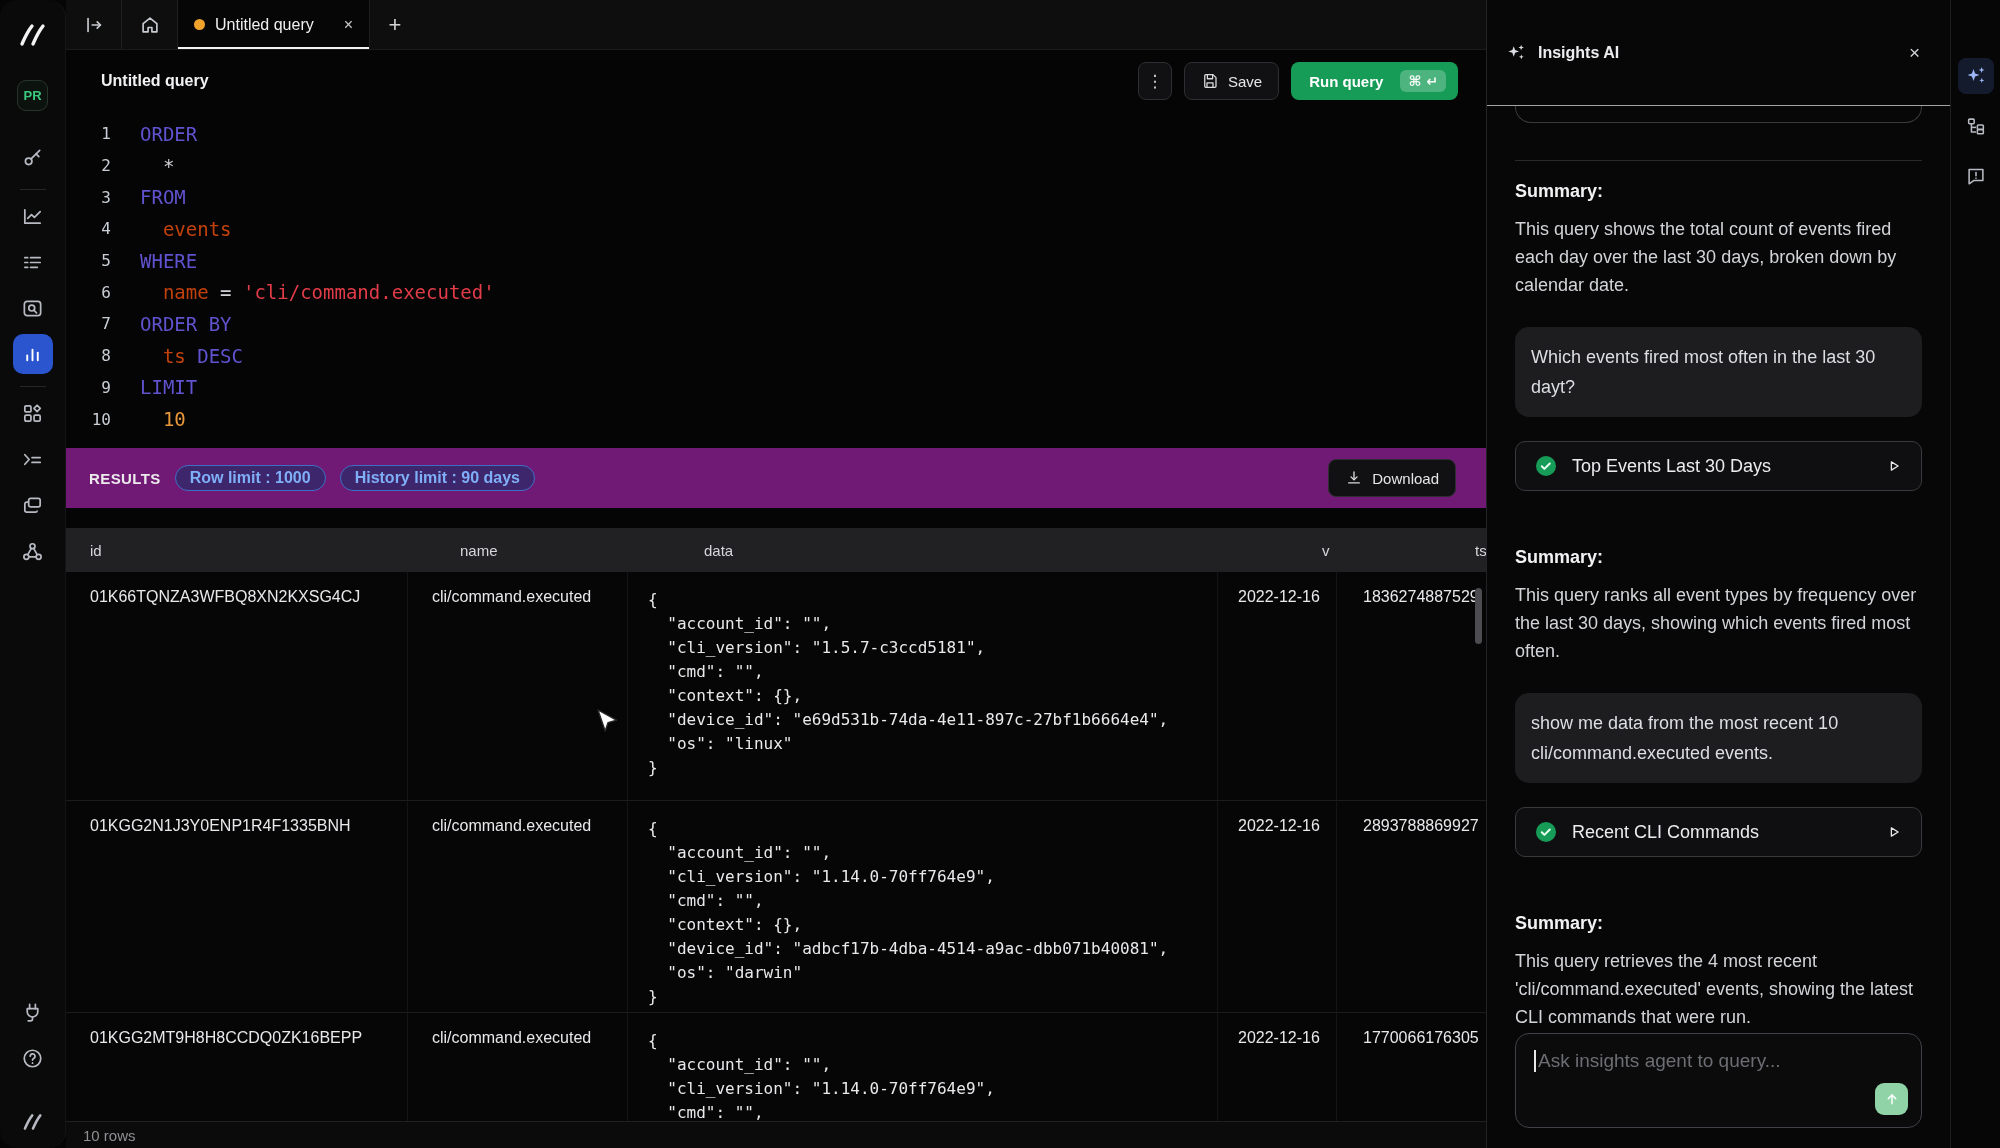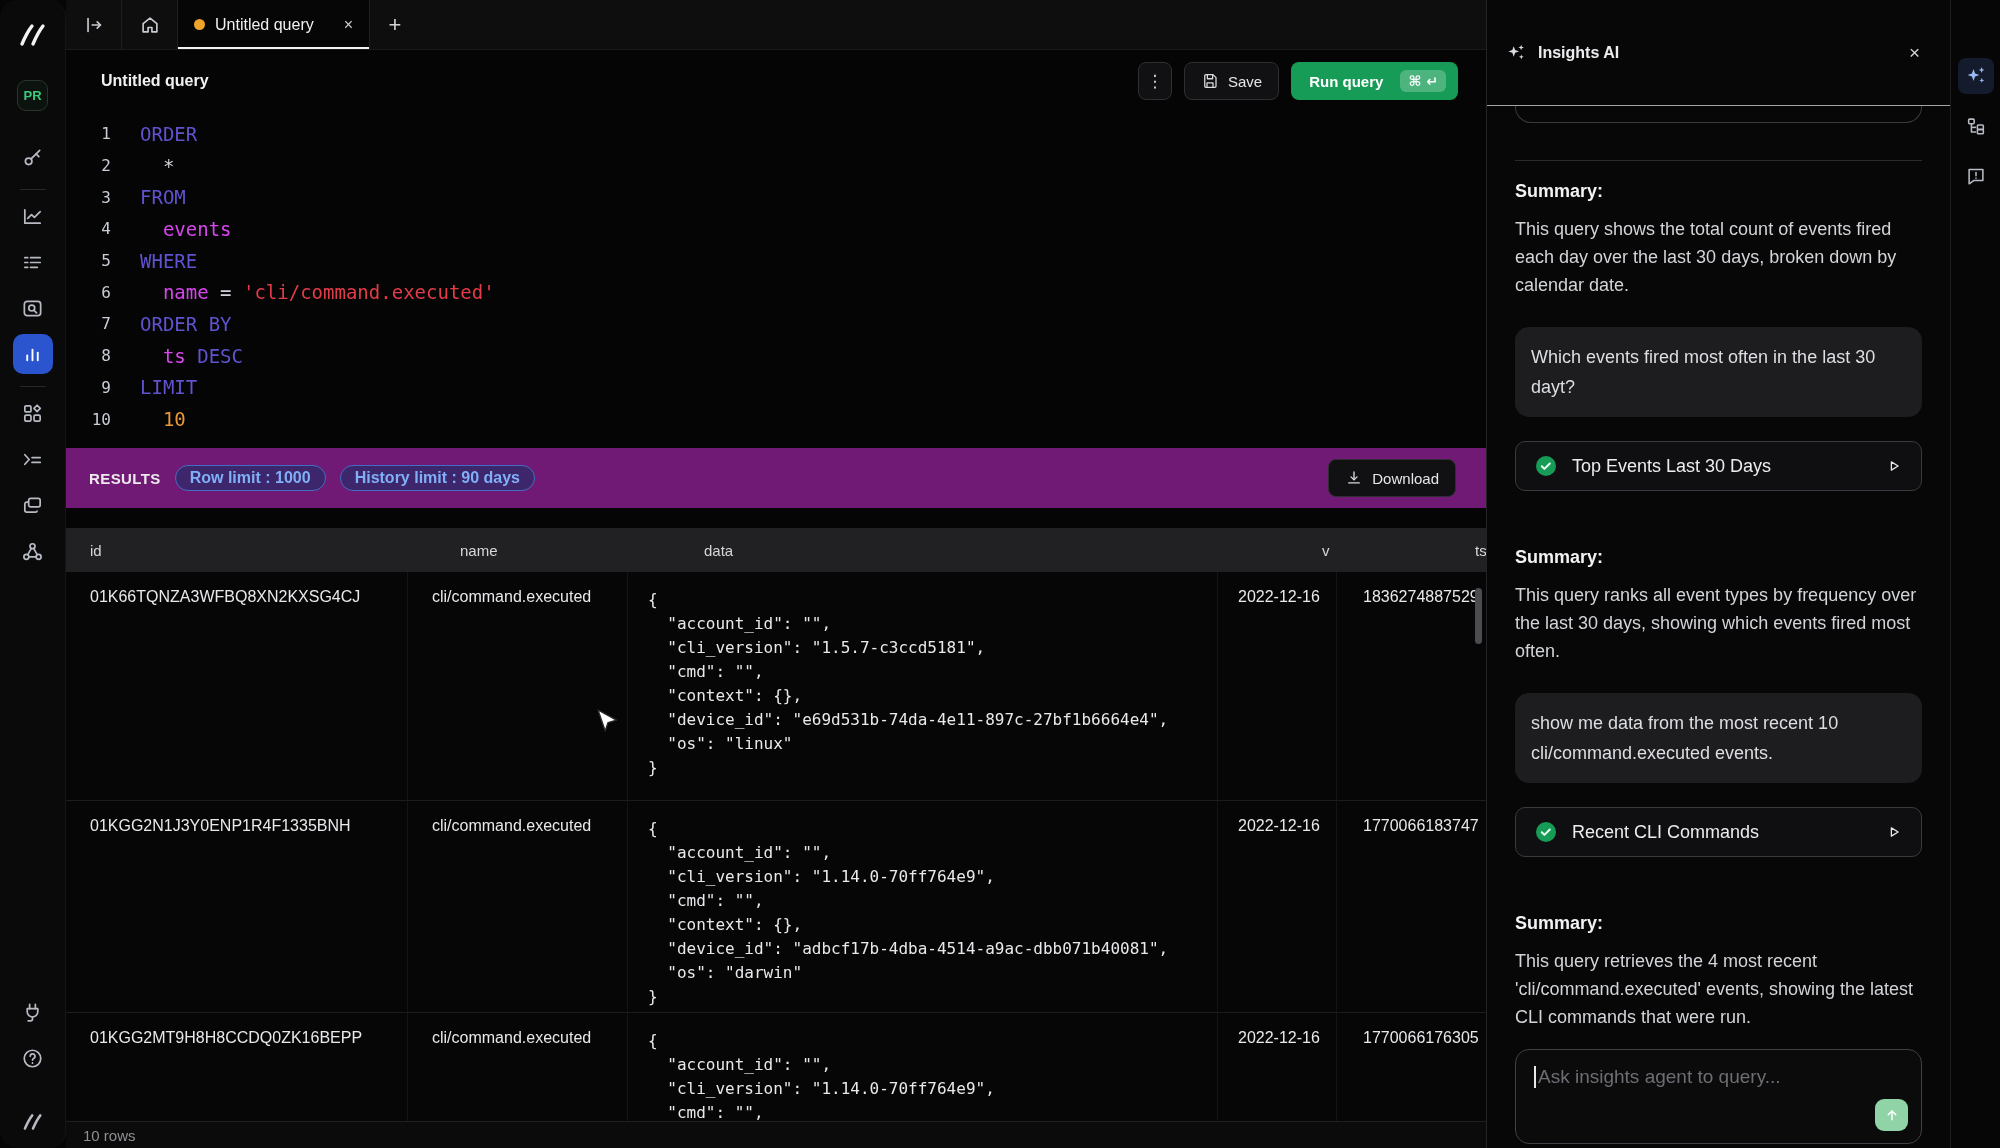--- a/index.html
+++ b/index.html
@@ -38,21 +38,21 @@
   .btn-kebab { width:34px; justify-content:center; padding:0; font-size:17px; color:#d8d8db; letter-spacing:0; }
   .btn-run { background:#169c57; border:none; color:#fff; font-weight:600; padding:0 12px 0 18px; }
   .kbd { display:flex; align-items:center; gap:4px; background:rgba(255,255,255,.24); border-radius:6px; padding:3px 8px; font-size:14px; font-family:"DejaVu Sans", sans-serif; color:#f4fbf7; }
 
   
   .editor { position:absolute; left:0; top:118px; width:100%; height:349px; }
   .code-line { display:flex; height:31.7px; align-items:center; font-family:"DejaVu Sans Mono", monospace; font-size:19px; }
   .gutter { width:45px; text-align:right; color:#c9ced6; font-size:16px; flex:none; }
   .code { padding-left:29px; white-space:pre; }
   .tk-kw { color:#6053cf; }
-  .tk-id { color:#d946ef; }
+  .tk-id { color:#c2410c; }
   .tk-pl { color:#d2d3d8; }
   .tk-str { color:#e13c47; }
   .tk-num { color:#e8973a; }
 
   
   .split-line { position:absolute; left:0; top:467px; width:100%; height:1px; background:#2a2a2d; }
   .split-pill { position:absolute; left:666px; top:459px; width:86px; height:17px; border-radius:9px; border:1px solid #3f3f43; background:#0f0f11; display:flex; align-items:center; justify-content:center; }
   .split-bar { width:38px; height:5px; border-radius:3px; background:#5a5a5f; }
 
   
@@ -87,21 +87,21 @@
   .partial-card { margin:0 28px; height:17px; border:1px solid #3a3a3e; border-top:none; border-radius:0 0 16px 16px; }
   .feed-div { margin:37px 28px 0; height:1px; background:#2a2a2d; }
   .blk-summary { margin:56px 28px 0; }
   .blk-summary.first { margin-top:20px; }
   .sum-label { font-size:18px; font-weight:700; color:#f2f2f4; }
   .sum-text { margin-top:13px; font-size:18px; line-height:28px; color:#d2d4d8; }
   .blk-bubble { margin:28px 28px 0; background:#1d1d20; border-radius:14px; padding:15px 16px; font-size:18px; line-height:30px; color:#dcdee2; }
   .blk-action { margin:24px 28px 0; height:50px; border:1px solid #3a3a3e; background:#0f0f11; border-radius:10px; display:flex; align-items:center; padding:0 18px; gap:14px; }
   .act-label { font-size:18px; color:#ececef; }
   .act-play { margin-left:auto; display:flex; }
-  .ins-input { position:absolute; left:28px; right:28px; bottom:4px; height:95px; border:1px solid #3f4146; border-radius:14px; background:#0b0b0c; padding:16px 18px; }
+  .ins-input { position:absolute; left:28px; right:28px; bottom:20px; height:95px; border:1px solid #3f4146; border-radius:14px; background:#0b0b0c; padding:16px 18px; }
   .caret { display:inline-block; width:2px; height:22px; background:#e8e8ea; vertical-align:middle; margin-right:2px; }
   .placeholder { font-size:19px; color:#6d6e73; vertical-align:middle; }
   .send-btn { position:absolute; right:13px; bottom:12px; width:33px; height:32px; border-radius:9px; background:#8fd3a7; display:flex; align-items:center; justify-content:center; }
 
   
   .rail { position:absolute; left:1950px; top:0; width:50px; height:1148px; background:#060607; border-left:1px solid #1e1e20; display:flex; flex-direction:column; align-items:center; }
   .rail-ic { width:36px; height:36px; display:flex; align-items:center; justify-content:center; border-radius:8px; margin-top:8px; }
   .rail-ic.active { background:#131b2c; margin-top:58px; }
 
   
@@ -346,21 +346,21 @@
               <pre>{
   "account_id": "",
   "cli_version": "1.14.0-70ff764e9",
   "cmd": "",
   "context": {},
   "device_id": "adbcf17b-4dba-4514-a9ac-dbb071b40081",
   "os": "darwin"
 }</pre>
             </div>
             <div class="cell c-v">2022-12-16</div>
-            <div class="cell c-ts">1770066183747</div>
+            <div class="cell c-ts">2893788869927</div>
           </div>
           <div class="t-row" style="height: 112px;">
             <div class="cell c-id">01KGG2MT9H8H8CCDQ0ZK16BEPP</div>
             <div class="cell c-name">cli/command.executed</div>
             <div class="cell c-data">
               <pre>{
   "account_id": "",
   "cli_version": "1.14.0-70ff764e9",
   "cmd": "",
   "context": {},</pre>

